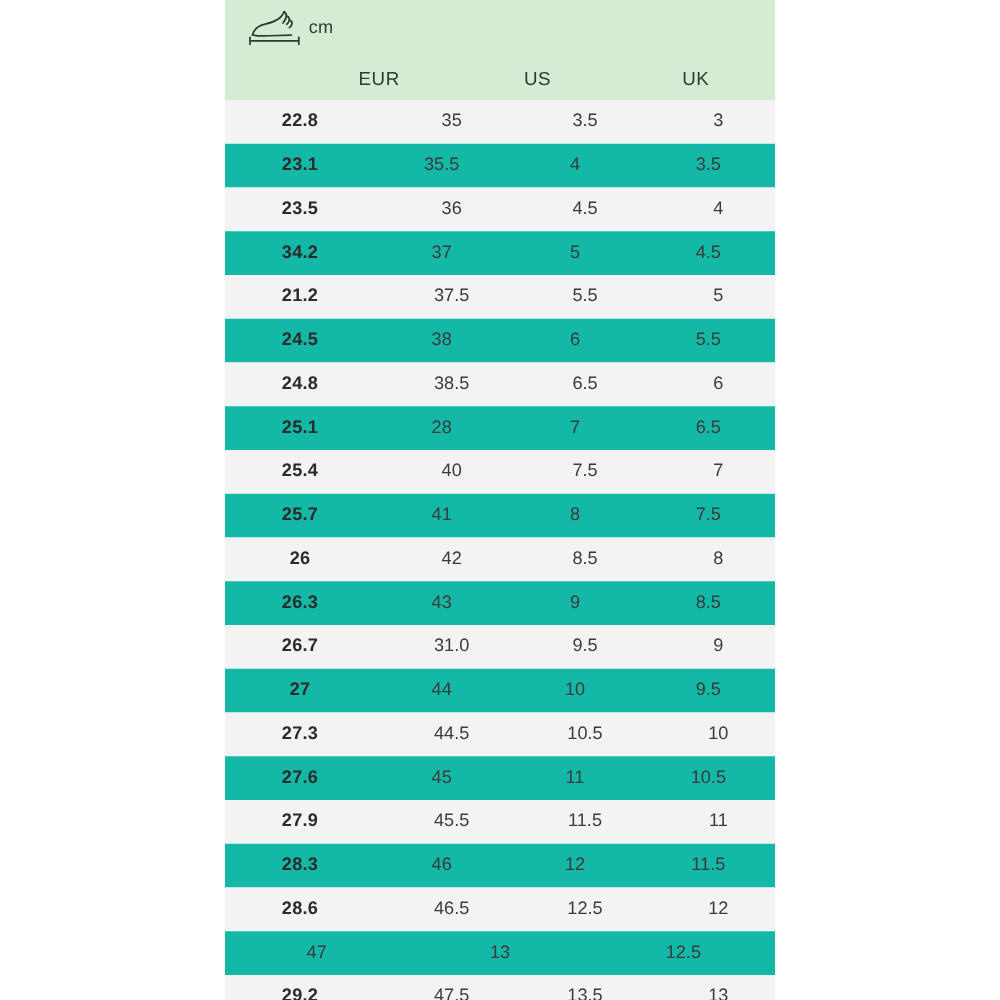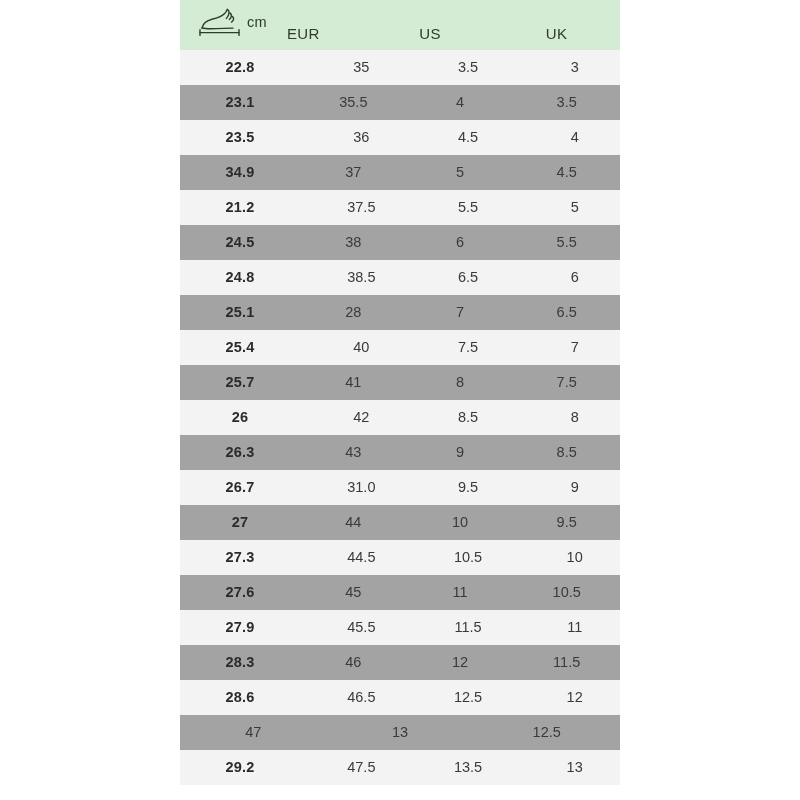--- a/index.html
+++ b/index.html
@@ -25,21 +25,21 @@
     position: absolute;
     left: 180px;
     top: 0px;
     width: 440px;
     background: #ffffff;
   }
 
   
   .chart-header {
     background: #d4ecd3;
-    height: 50px;
+    height: 80px;
     position: relative;
   }
 
   .unit-cell {
     position: absolute;
     left: 18px;
     top: 4px;
     display: flex;
     align-items: center;
     gap: 5px;
@@ -79,21 +79,21 @@
     display: block;
   }
 
   .row {
     display: flex;
     height: 35px;
     align-items: center;
   }
 
   .row.odd  { background: #f4f3f4; gap: 16px; }
-  .row.even { background: #a3a3a3; }
+  .row.even { background: #14b8a6; }
 
   .cell {
     text-align: center;
     font-size: 14.5px;
     color: #3a3a3a;
     line-height: 35px;
   }
 
   .cell-cm {
     width: 120px;
@@ -158,21 +158,21 @@
           <div class="cell cell-us">4</div>
           <div class="cell cell-uk">3.5</div>
         </div>
         <div class="row odd">
           <div class="cell cell-cm">23.5</div>
           <div class="cell cell-eur">36</div>
           <div class="cell cell-us">4.5</div>
           <div class="cell cell-uk">4</div>
         </div>
         <div class="row even">
-          <div class="cell cell-cm">34.9</div>
+          <div class="cell cell-cm">34.2</div>
           <div class="cell cell-eur">37</div>
           <div class="cell cell-us">5</div>
           <div class="cell cell-uk">4.5</div>
         </div>
         <div class="row odd">
           <div class="cell cell-cm">21.2</div>
           <div class="cell cell-eur">37.5</div>
           <div class="cell cell-us">5.5</div>
           <div class="cell cell-uk">5</div>
         </div>

